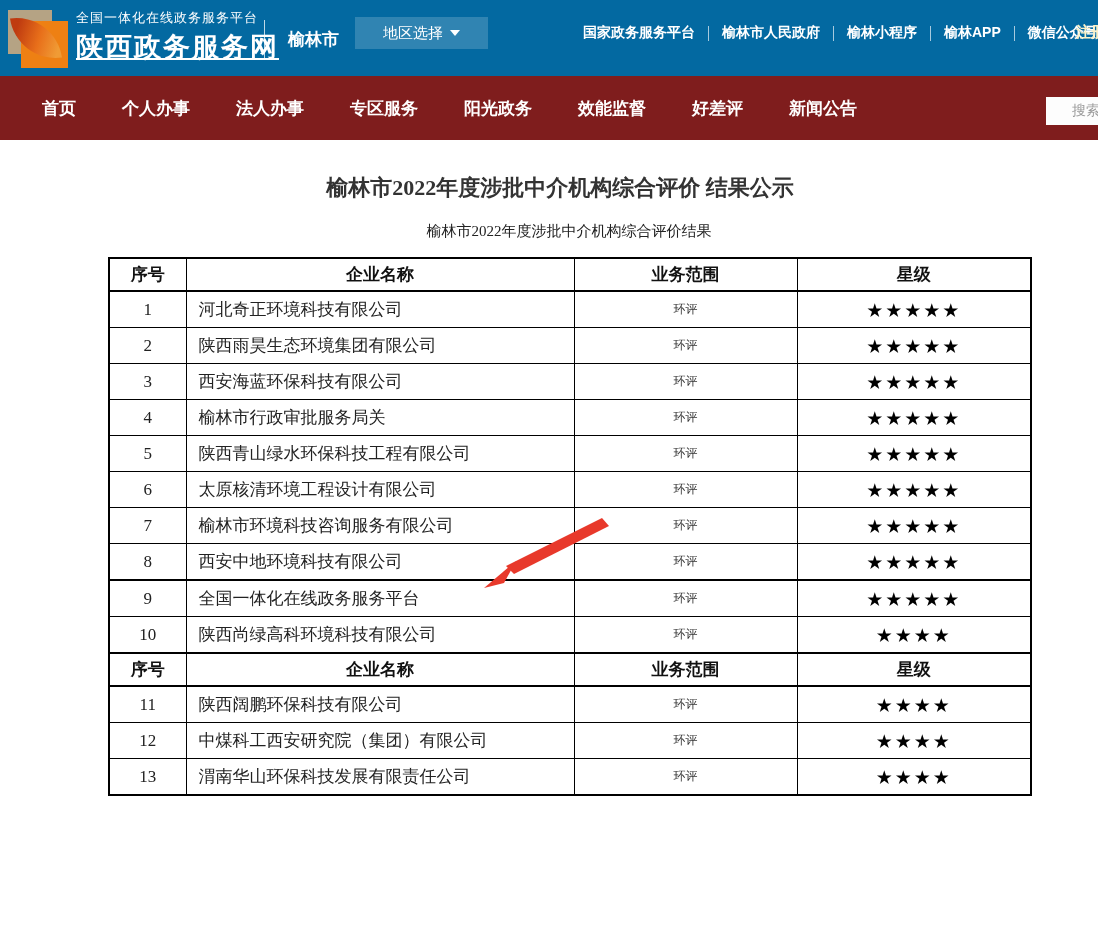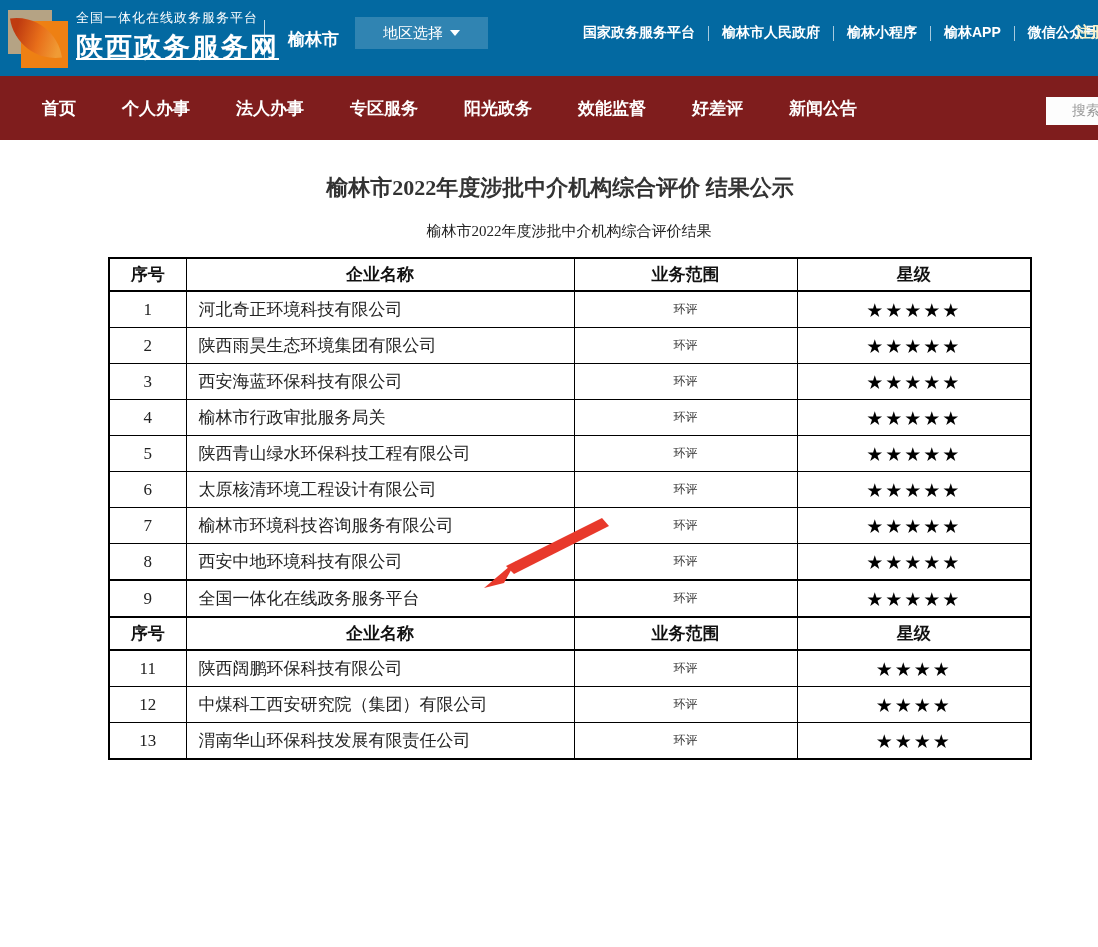--- a/index.html
+++ b/index.html
@@ -189,20 +189,26 @@
             <td class="name">西安中地环境科技有限公司</td>
             <td class="scope">环评</td>
             <td class="stars">★★★★★</td>
           </tr>
           <tr class="section-start">
             <td class="no">9</td>
             <td class="name">全国一体化在线政务服务平台</td>
             <td class="scope">环评</td>
             <td class="stars">★★★★★</td>
           </tr>
+          <tr>
+            <td class="no">10</td>
+            <td class="name">陕西尚绿高科环境科技有限公司</td>
+            <td class="scope">环评</td>
+            <td class="stars">★★★★</td>
+          </tr>
           <tr class="header-row">
             <th>序号</th>
             <th>企业名称</th>
             <th>业务范围</th>
             <th>星级</th>
           </tr>
           <tr>
             <td class="no">11</td>
             <td class="name">陕西阔鹏环保科技有限公司</td>
             <td class="scope">环评</td>

